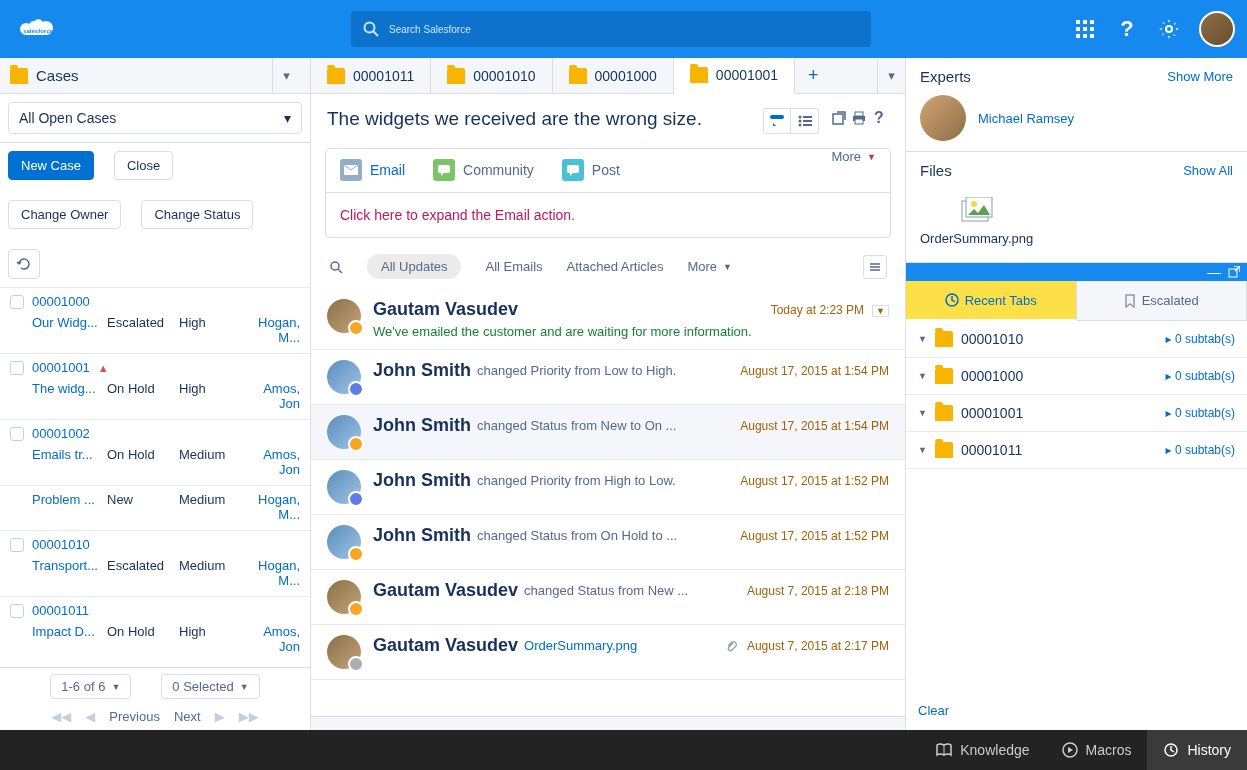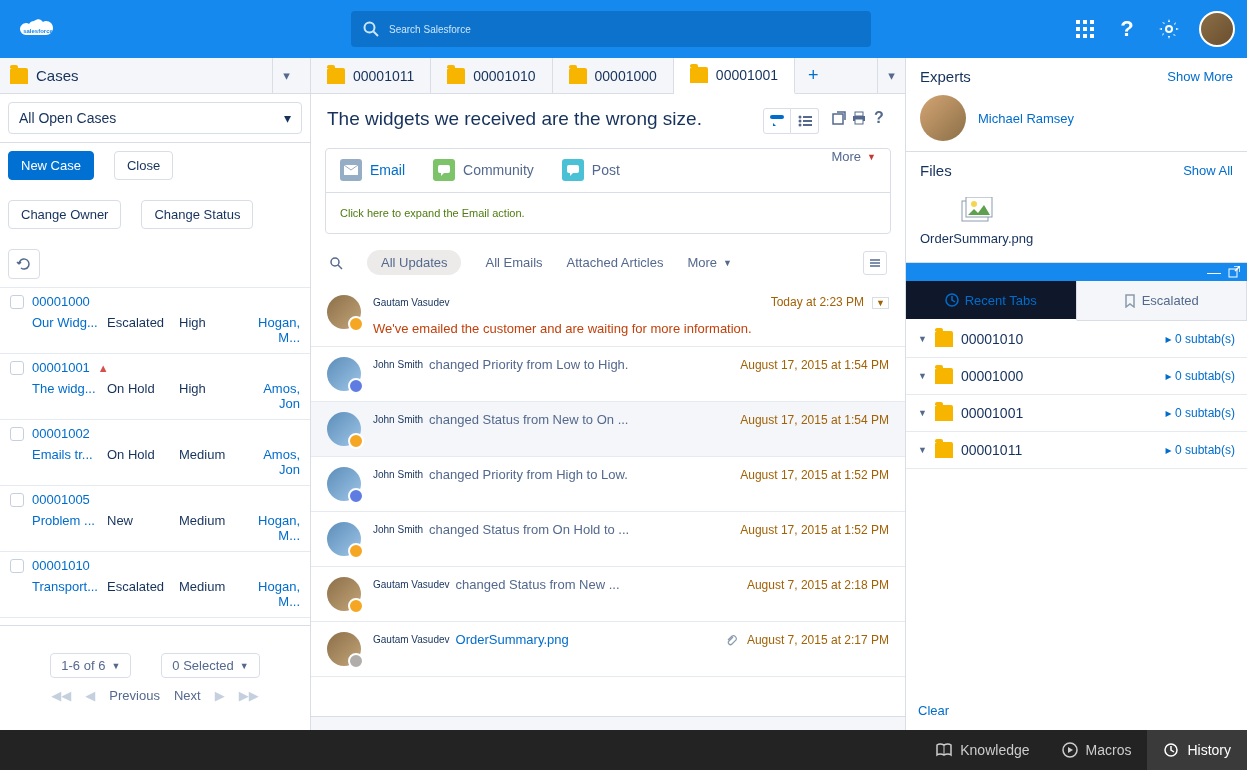--- a/index.html
+++ b/index.html
@@ -30,79 +30,79 @@
 .case-row{border-top:1px solid #e5eaf0;padding:6px 10px 8px}
 .case-top{display:flex;align-items:center;gap:8px;margin-bottom:6px}
 .check{width:14px;height:14px;border:1px solid #c5d0de;border-radius:3px;cursor:pointer}
 .case-no{color:#006dcc;cursor:pointer}
 .up-arrow{color:#d4504c;font-size:11px}
 .case-bot{display:flex;gap:0;padding-left:22px;font-size:13px}
 .case-subject{color:#006dcc;width:75px;overflow:hidden;text-overflow:ellipsis;white-space:nowrap;cursor:pointer}
 .case-status{width:72px;color:#16325c;overflow:hidden}
 .case-priority{width:70px;color:#16325c}
 .case-contact{color:#006dcc;cursor:pointer;flex:1;text-align:right}
-.pager{border-top:1px solid #d8dde6;padding:27px 0;text-align:center;color:#54698d}
+.pager{border-top:1px solid #d8dde6;padding:6px 0;text-align:center;color:#54698d}
 .pager-row1{display:flex;justify-content:center;gap:30px;margin-bottom:10px}
 .pager-pill{border:1px solid #d8dde6;border-radius:4px;padding:4px 10px;cursor:pointer;font-size:13px;display:flex;align-items:center;gap:6px}
 .pager-row2{display:flex;justify-content:center;align-items:center;gap:14px;font-size:13px}
 .pnav{color:#c5d0de;cursor:pointer}
 .centercol{flex:1;display:flex;flex-direction:column;border-right:1px solid #d8dde6;min-width:0}
 .tab-strip{height:36px;border-bottom:1px solid #d8dde6;display:flex;background:#f4f6f9}
 .tab{display:flex;align-items:center;gap:8px;padding:0 16px;border-right:1px solid #d8dde6;cursor:pointer;color:#16325c;font-size:14px}
 .tab.active{background:#fff;border-bottom:2px solid #fff;margin-bottom:-1px}
 .tab-add{width:36px;display:flex;align-items:center;justify-content:center;color:#006dcc;font-size:18px;cursor:pointer}
 .tab-end{margin-left:auto;border-left:1px solid #d8dde6;width:28px;display:flex;align-items:center;justify-content:center;cursor:pointer;color:#54698d}
 .detail-hdr{padding:14px 16px;display:flex;align-items:flex-start;gap:0}
 .detail-title{font-size:19px;color:#16325c;flex:1}
 .icon-sq{width:28px;height:26px;border:1px solid #d8dde6;border-radius:3px;display:flex;align-items:center;justify-content:center;cursor:pointer;color:#54698d}
 .icon-plain{width:20px;height:20px;display:flex;align-items:center;justify-content:center;cursor:pointer;color:#54698d}
 .composer{margin:0 14px;border:1px solid #d8dde6;border-radius:4px}
 .composer-tabs{display:flex;align-items:flex-start;border-bottom:1px solid #d8dde6;padding:0 14px;gap:28px;height:44px}
 .ctab{display:flex;align-items:center;gap:8px;cursor:pointer;font-size:14px;color:#54698d;padding:10px 0}
 .ctab.active{color:#006dcc}
 .ctab-more{margin-left:auto;font-size:13px;color:#54698d;display:flex;align-items:center;gap:6px}
 .icon-box{width:22px;height:22px;border-radius:3px;display:flex;align-items:center;justify-content:center;color:#fff}
-.composer-body{padding:14px;color:#4d7c0f;font-size:11px;cursor:pointer}
+.composer-body{padding:14px;color:#be185d;font-size:14px;cursor:pointer}
 .feed-filter{display:flex;align-items:center;gap:24px;padding:16px 18px 10px}
 .pill{background:#ecebea;border-radius:14px;padding:5px 14px;font-size:13px;cursor:pointer;color:#54698d}
 .flink{font-size:13px;color:#54698d;cursor:pointer}
 .feed-filter-more{color:#54698d;display:flex;align-items:center;gap:6px;cursor:pointer}
 .feed-set{margin-left:auto;width:24px;height:24px;border:1px solid #d8dde6;border-radius:3px;display:flex;align-items:center;justify-content:center;cursor:pointer;color:#54698d}
 .feed{flex:1;overflow-y:auto}
 .feed-item{display:flex;padding:10px 16px;gap:12px;border-bottom:1px solid #e5eaf0;align-items:flex-start}
 .feed-item.hl{background:#f4f6f9}
 .fava{width:34px;height:34px;border-radius:50%;flex-shrink:0;position:relative}
 .fava-img{width:34px;height:34px;border-radius:50%;background:linear-gradient(135deg,#8b6f47,#c4a57b)}
 .fava-img.blue{background:linear-gradient(135deg,#5b8db8,#9fc5e8)}
 .fava-badge{position:absolute;bottom:-3px;right:-3px;width:16px;height:16px;border-radius:50%;border:2px solid #fff;display:flex;align-items:center;justify-content:center}
 .fbody{flex:1;min-width:0}
 .fhead{display:flex;align-items:center;gap:6px}
-.fname{font-weight:400;font-size:10px}
+.fname{font-weight:700;font-size:18px}
 .faction{color:#54698d}
 .flink2{color:#006dcc;cursor:pointer}
 .ftime{color:#a16207;font-size:12px;margin-left:auto;white-space:nowrap;display:flex;align-items:flex-end;gap:4px}
-.ftext{color:#c2410c;margin-top:12px}
+.ftext{color:#15803d;margin-top:4px}
 .scroll-ind{height:14px;background:#f4f6f9;border-top:1px solid #d8dde6}
 .rightcol{width:341px;display:flex;flex-direction:column}
 .rsec{border-bottom:1px solid #d8dde6;padding:10px 14px}
 .rsec-hdr{display:flex;justify-content:space-between;align-items:center;margin-bottom:10px}
 .rsec-title{font-size:15px;color:#16325c}
 .rsec-link{color:#006dcc;font-size:13px;cursor:pointer}
 .expert{display:flex;align-items:center;gap:12px}
 .expert-ava{width:46px;height:46px;border-radius:50%;background:linear-gradient(135deg,#d4a574,#8b6f47)}
 .expert-name{color:#006dcc;cursor:pointer}
 .file-item{text-align:center;padding:6px 0;display:inline-block}
 .file-thumb{width:40px;height:30px;margin:0 auto 6px;display:flex;align-items:center;justify-content:center}
 .file-name{font-size:13px}
 .history-panel{flex:1;display:flex;flex-direction:column}
 .history-bar{height:18px;background:#1589ee;display:flex;align-items:center;justify-content:flex-end;padding:0 6px;gap:6px}
 .hb-icon{color:#fff;cursor:pointer;width:14px;height:14px;display:flex;align-items:center;justify-content:center;font-size:14px}
 .history-tabs{display:flex;height:40px;border-bottom:1px solid #d8dde6}
 .htab{flex:1;display:flex;align-items:center;justify-content:center;gap:6px;cursor:pointer;color:#54698d;font-size:13px;border-right:1px solid #d8dde6}
-.htab.active{background:#0f172a;color:#006dcc;border-bottom:2px solid #fff;margin-bottom:-1px}
+.htab.active{background:#fde047;color:#006dcc;border-bottom:2px solid #fff;margin-bottom:-1px}
 .htab:not(.active){background:#f4f6f9}
 .recent-list{flex:1;overflow-y:auto}
 .recent-item{display:flex;align-items:center;padding:10px 12px;gap:8px;border-bottom:1px solid #e5eaf0;cursor:pointer;font-size:14px}
 .rchev{color:#54698d;font-size:9px}
 .rfold{width:18px;height:16px}
 .rno{flex:1;color:#16325c}
 .rsub{color:#006dcc;font-size:12px}
 .clear-row{text-align:left;padding:12px;color:#006dcc;cursor:pointer;font-size:13px}
 .footer{height:40px;background:#232323;display:flex;align-items:center;justify-content:flex-end;padding:0 0;color:#ccc;font-size:14px}
 .fbtn{display:flex;align-items:center;gap:8px;padding:0 16px;cursor:pointer;height:100%}
@@ -210,24 +210,20 @@
             <span class="case-no">00001002</span>
           </div>
           <div class="case-bot">
             <span class="case-subject">Emails tr...</span>
             <span class="case-status">On Hold</span>
             <span class="case-priority">Medium</span>
             <span class="case-contact">Amos, Jon</span>
           </div>
         </div>
         <div class="case-row">
-          <div class="case-top">
-            <div class="check"></div>
-            <span class="case-no">00001005</span>
-          </div>
           <div class="case-bot">
             <span class="case-subject">Problem ...</span>
             <span class="case-status">New</span>
             <span class="case-priority">Medium</span>
             <span class="case-contact">Hogan, M...</span>
           </div>
         </div>
         <div class="case-row">
           <div class="case-top">
             <div class="check"></div>

